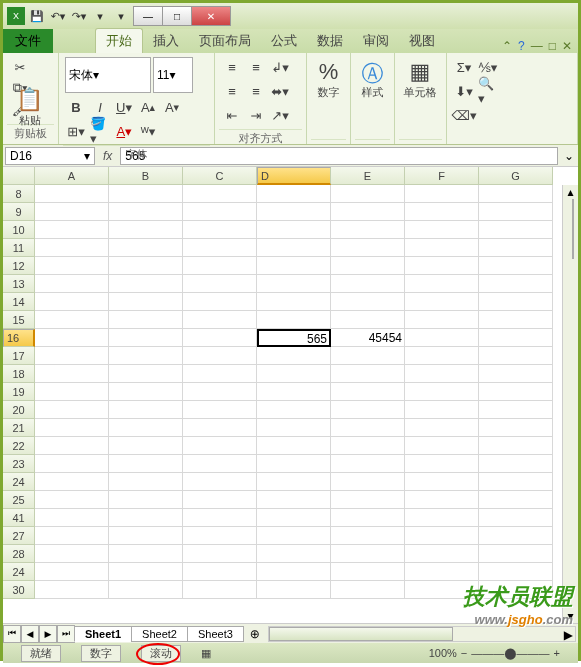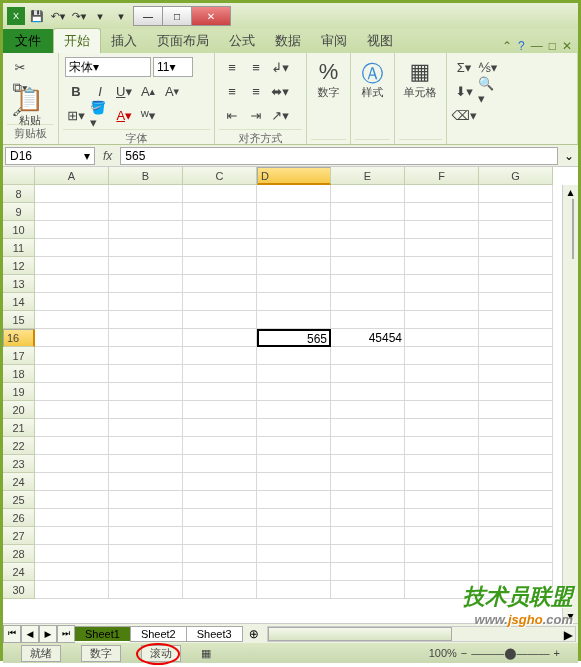--- a/index.html
+++ b/index.html
@@ -12,33 +12,33 @@
 .qat-icon { width: 18px; height: 18px; display:flex; align-items:center; justify-content:center; font-size:11px; color:#333; }
 .titlebar .title { flex:1; text-align:center; color:#444; font-size:13px; }
 .win-buttons { display:flex; }
 .win-btn { width: 30px; height: 20px; display:flex; align-items:center; justify-content:center; font-size:10px; border:1px solid #999; margin-left:-1px; background:linear-gradient(#fff,#ddd); }
 .win-btn.close { background:linear-gradient(#e88,#c44); color:#fff; width:40px; }
 
 
 .tabs { background: linear-gradient(#d5e4b8,#c8dca8); height: 24px; display:flex; align-items:flex-end; }
 .file-tab { background:#2a8a2a; color:#000000; padding:3px 12px; font-size:13px; }
 .tab { padding:3px 10px; font-size:13px; color:#444; }
-.tab.active { background:#f4f8ec; border:1px solid #b5c690; border-bottom:none; border-radius:3px 3px 0 0; color:#4a6a1a; }
+.tab.active { background:#f4f8ec; border:1px solid #b5c690; border-bottom:none; border-radius:3px 3px 0 0; color:#4a6a1a;margin-left:42px; }
 .tabs .help { margin-left:auto; display:flex; gap:6px; padding-right:6px; color:#5a7a2a; }
 
 
 .ribbon { background:#f2f6e8; border-bottom:1px solid #b5c690; height: 92px; display:flex; }
 .group { border-right:1px solid #c8d8b0; padding:2px 4px; display:flex; flex-direction:column; position:relative; }
 .group-label { text-align:center; color:#666; font-size:11px; padding:1px 0; border-top:1px solid #d8e4c4; }
 .group-body { flex:1; display:flex; gap:2px; align-items:flex-start; padding:2px; }
 .btn-col { display:flex; flex-direction:column; gap:1px; }
 .lbtn { width:38px; display:flex; flex-direction:column; align-items:center; font-size:11px; color:#444; padding:2px; }
 .lbtn .icon { font-size:22px; height:26px; }
 .sbtn { width:22px; height:20px; display:flex; align-items:center; justify-content:center; font-size:13px; color:#444; border:1px solid transparent; }
-.sel { border:1px solid #aaa; background:#fff; height:20px; display:flex; align-items:center; padding:0 3px; font-size:12px; }
+.sel { border:1px solid #aaa; background:#fff; height:36px; display:flex; align-items:center; padding:0 3px; font-size:12px; }
 .font-row { display:flex; gap:2px; margin-bottom:2px; }
 
 
 .formula-row { display:flex; height:22px; border-bottom:1px solid #ccc; background:#eef2e2; align-items:center; }
 .namebox { width:90px; border:1px solid #aaa; background:#fff; padding:1px 4px; margin:1px 2px; display:flex; align-items:center; }
 .namebox span { flex:1; }
 .fx { padding:0 6px; font-style:italic; color:#555; }
 .formula-input { flex:1; border:1px solid #aaa; background:#fff; padding:1px 4px; margin:1px 2px; }
 
 
@@ -47,21 +47,21 @@
 .colhdr, .rowhdr, .corner { background:linear-gradient(#f4f8ec,#e4ecd4); border-right:1px solid #c4d0b0; border-bottom:1px solid #c4d0b0; text-align:center; font-size:11px; color:#444; height:18px; line-height:18px; }
 .colhdr.sel { background:linear-gradient(#ffe28a,#f5c94a); border-bottom:2px solid #d08800; }
 .rowhdr.sel { background:linear-gradient(#ffe28a,#f5c94a); border-right:2px solid #d08800; }
 .cell { border-right:1px solid #d8d8d8; border-bottom:1px solid #d8d8d8; height:18px; font-size:12px; padding:0 2px; text-align:right; line-height:18px; }
 .cell.active { border:2px solid #000; line-height:16px; }
 .vscroll { position:absolute; right:0; top:18px; bottom:0; width:16px; background:#eef2e2; border-left:1px solid #ccc; display:flex; flex-direction:column; align-items:center; }
 .hscroll-row { height:20px; display:flex; background:#eef2e2; border-top:1px solid #ccc; align-items:center; }
 .sheet-nav { display:flex; }
 .sheet-nav button { width:18px; height:18px; border:1px solid #aaa; background:#f4f8ec; font-size:9px; }
 .sheet-tab { padding:1px 10px; border:1px solid #aaa; background:#fff; font-size:11px; margin-left:-1px; }
-.sheet-tab.active { background:#4d7c0f; border-bottom-color:#fff; font-weight:normal;text-align:center; }
+.sheet-tab.active { background:#ffffff; border-bottom-color:#fff; font-weight:bold;text-align:center; }
 .hs-track { flex:1; height:16px; margin:0 2px; background:#eef2e2; border:1px solid #ccc; position:relative; }
 .hs-thumb { position:absolute; left:0; width:60%; top:0; bottom:0; background:linear-gradient(#f4f8ec,#d8e4c4); border:1px solid #aaa; }
 
 
 .statusbar { height:20px; background:linear-gradient(#dce8c4,#c8d8b0); display:flex; align-items:center; gap:20px; padding:0 18px; font-size:11px; color:#444; }
 .stat-cell { border:1px solid #aaa; padding:0 8px; background:#eef2e2; }
 .stat-cell.circled { position:relative; }
 .red-circle { position:absolute; border:2px solid #e00; border-radius:50%; width:44px; height:22px; left:-6px; top:-3px; pointer-events:none; }
 .zoom { margin-left:auto; display:flex; gap:4px; align-items:center; }
 
@@ -372,21 +372,21 @@
         <div class="cell"></div>
         <div class="cell"></div>
         <div class="rowhdr">25</div>
         <div class="cell"></div>
         <div class="cell"></div>
         <div class="cell"></div>
         <div class="cell"></div>
         <div class="cell"></div>
         <div class="cell"></div>
         <div class="cell"></div>
-        <div class="rowhdr">26</div>
+        <div class="rowhdr">41</div>
         <div class="cell"></div>
         <div class="cell"></div>
         <div class="cell"></div>
         <div class="cell"></div>
         <div class="cell"></div>
         <div class="cell"></div>
         <div class="cell"></div>
         <div class="rowhdr">27</div>
         <div class="cell"></div>
         <div class="cell"></div>

